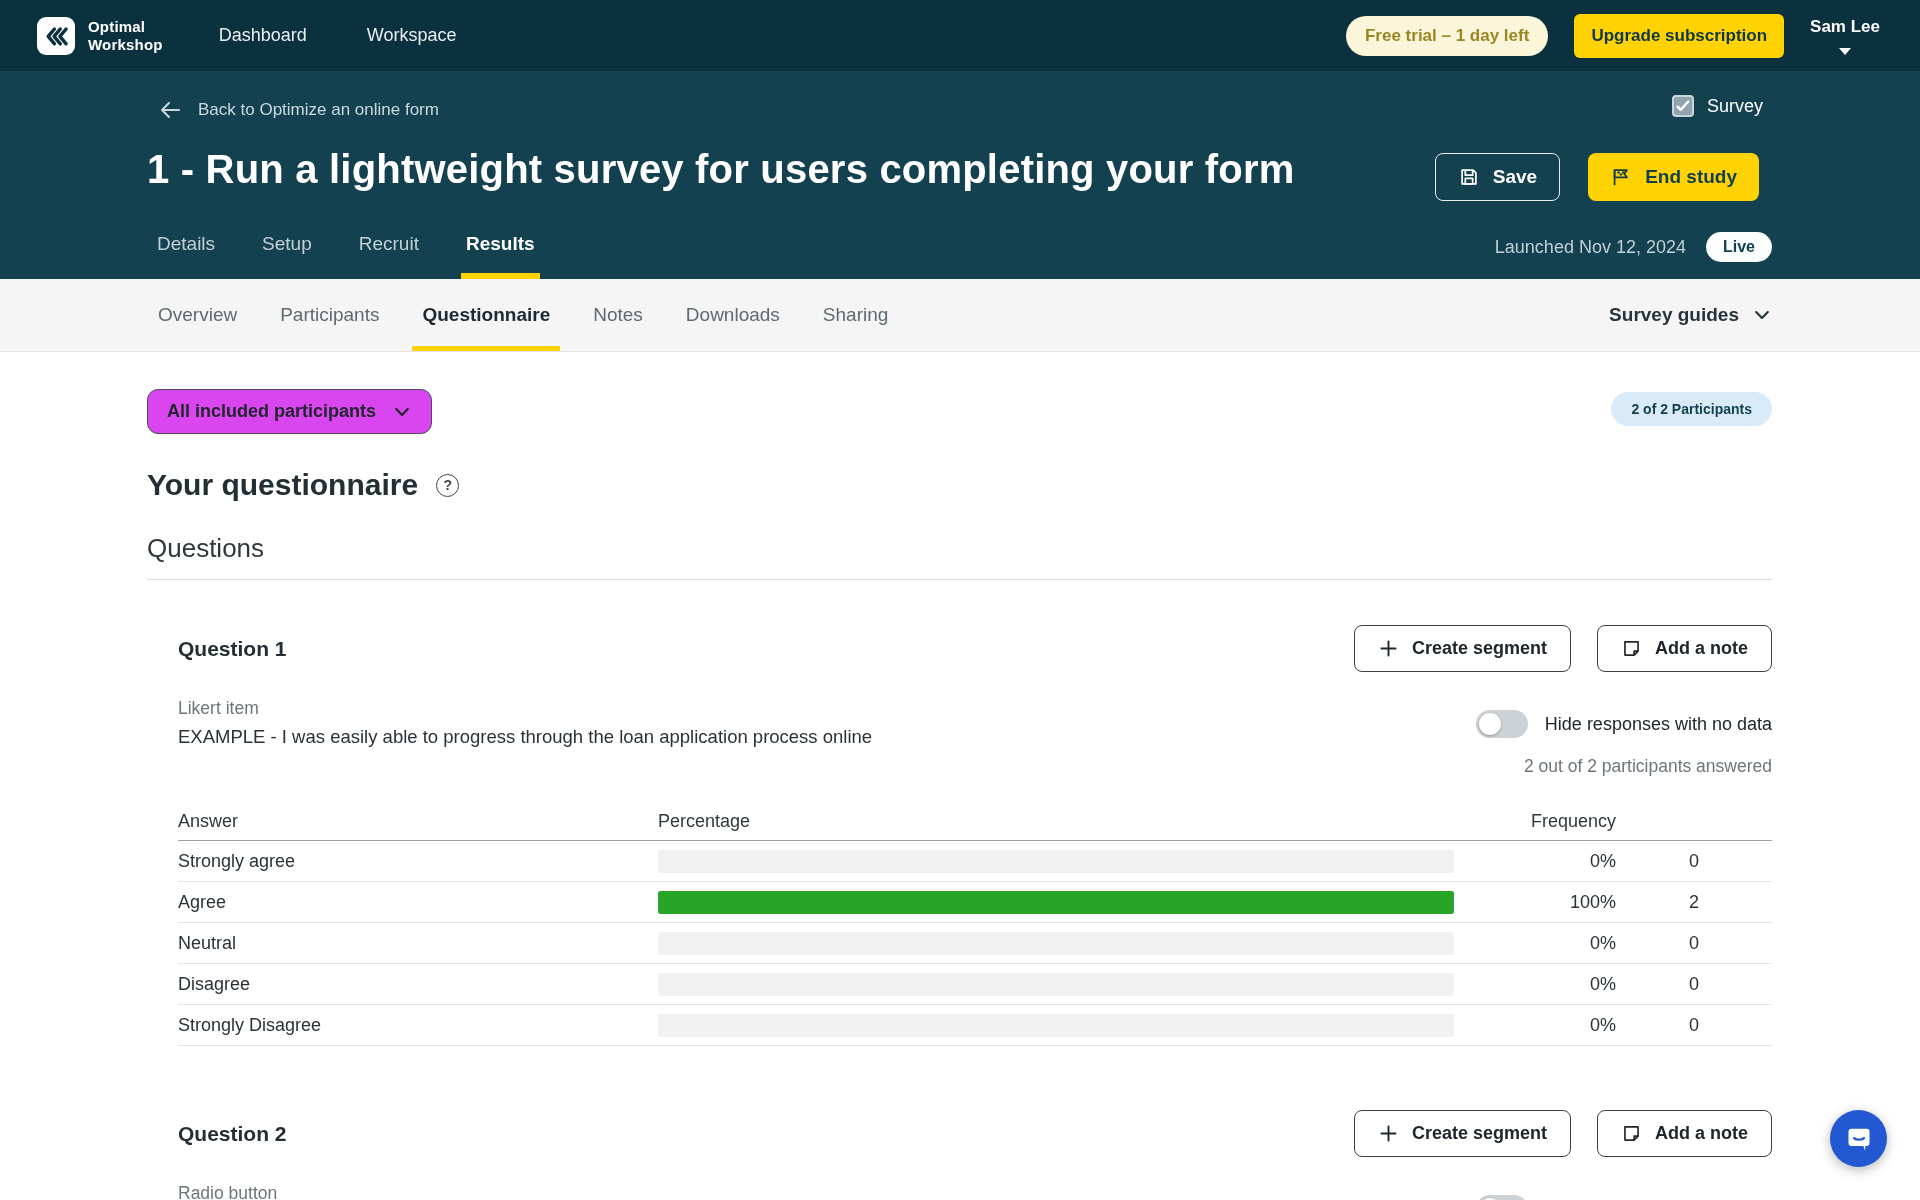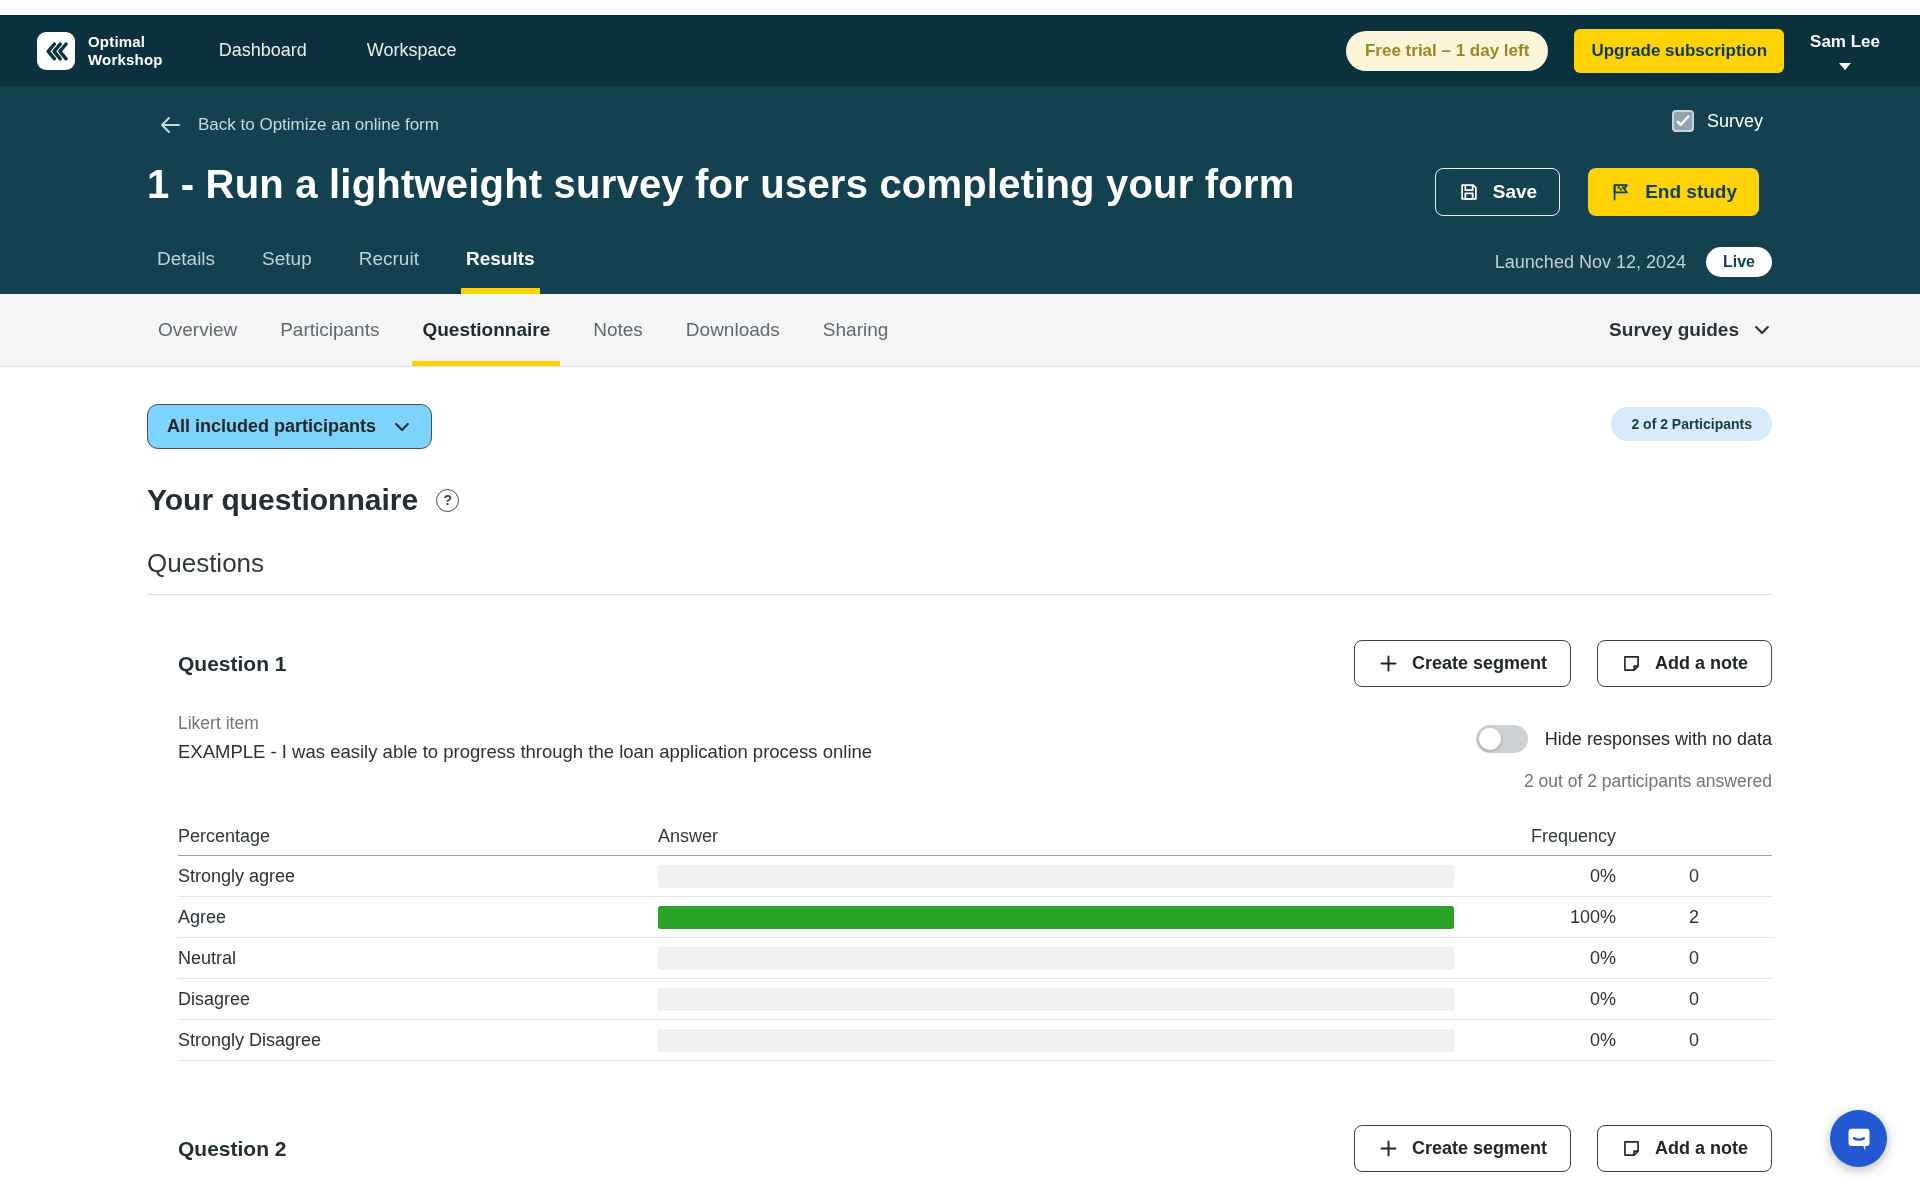--- a/index.html
+++ b/index.html
@@ -1,21 +1,21 @@
 <!DOCTYPE html>
 <html><head>
 <meta charset="utf-8">
 <style>
   * { margin:0; padding:0; box-sizing:border-box; }
   html,body { width:1920px; height:1200px; overflow:hidden; background:#fff;
     font-family:"Liberation Sans", sans-serif; -webkit-font-smoothing:antialiased; }
 
   
   .topbar { height:71px; background:#0B303E; display:flex; align-items:center;
-    padding:0 40px 0 37px; color:#fff;margin-top:15px; }
+    padding:0 40px 0 37px; color:#fff; }
   .logo { display:flex; align-items:center; gap:13px; cursor:pointer; }
   .logo-mark { width:38px; height:38px; background:#fff; border-radius:9px;
     display:flex; align-items:center; justify-content:center; }
   .logo-text { font-size:15px; font-weight:700; line-height:1.15; letter-spacing:.2px; }
   .topbar-nav { display:flex; gap:60px; margin-left:56px; font-size:18px; color:#E9EFF1; }
   .topbar-nav .nav-link { cursor:pointer; }
   .topbar-right { margin-left:auto; display:flex; align-items:center; gap:26px; }
   .trial-pill { background:#FBF6D9; color:#9A8623; font-weight:600; font-size:17px;
     padding:10px 19px; border-radius:999px; }
   .upgrade-btn { background:#FFD203; color:#0F3747; font-weight:700; font-size:17px;
@@ -65,21 +65,21 @@
   .s-tab.active::after { content:""; position:absolute; left:-10px; right:-10px;
     bottom:0; height:5px; background:#FFD203; }
   .guides { margin-left:auto; display:flex; align-items:center; gap:13px;
     font-size:19px; font-weight:600; color:#28343B; cursor:pointer; }
 
   
   .content { width:1625px; margin-left:147px; padding-top:37px; }
   .filter-row { display:flex; justify-content:space-between; align-items:flex-start; }
   .filter-dd { display:flex; align-items:center; gap:16px; border:1.6px solid #474F54;
     border-radius:11px; padding:11px 19px; font-size:18px; font-weight:600;
-    color:#20282D; background:#7dd3fc; cursor:pointer; }
+    color:#20282D; background:#d946ef; cursor:pointer; }
   .participants-pill { background:#D9EAF8; color:#123F4F; font-size:14px;
     font-weight:700; padding:9px 20px; border-radius:999px; margin-top:3px; }
 
   .page-title-row { margin-top:34px; display:flex; align-items:center; gap:18px; }
   .page-title { font-size:30px; font-weight:700; color:#242E35; }
   .help-icon { width:23px; height:23px; border:1.6px solid #3F474D; border-radius:50%;
     color:#3F474D; font-size:14px; font-weight:700; display:flex; align-items:center;
     justify-content:center; cursor:pointer; }
   .section-title { margin-top:31px; font-size:26px; font-weight:400; color:#30383D; }
   .divider { margin-top:15px; border-top:1px solid #DCDCDE; }
@@ -271,22 +271,22 @@
             <span class="toggle-knob"></span>
           </span>
           <span class="toggle-label">Hide responses with no data</span>
         </div>
         <div class="answered">2 out of 2 participants answered</div>
       </div>
     </div>
 
     <div class="results-table">
       <div class="tr head">
+        <div>Answer</div>
         <div>Percentage</div>
-        <div>Answer</div>
         <div class="cell-pct">Frequency</div>
         <div></div>
       </div>
 
       <div class="tr">
         <div>Strongly agree</div>
         <div class="bar-track">
             <div class="bar-fill" style="width: 0%;"></div>
           </div>
         <div class="cell-pct">0%</div>

